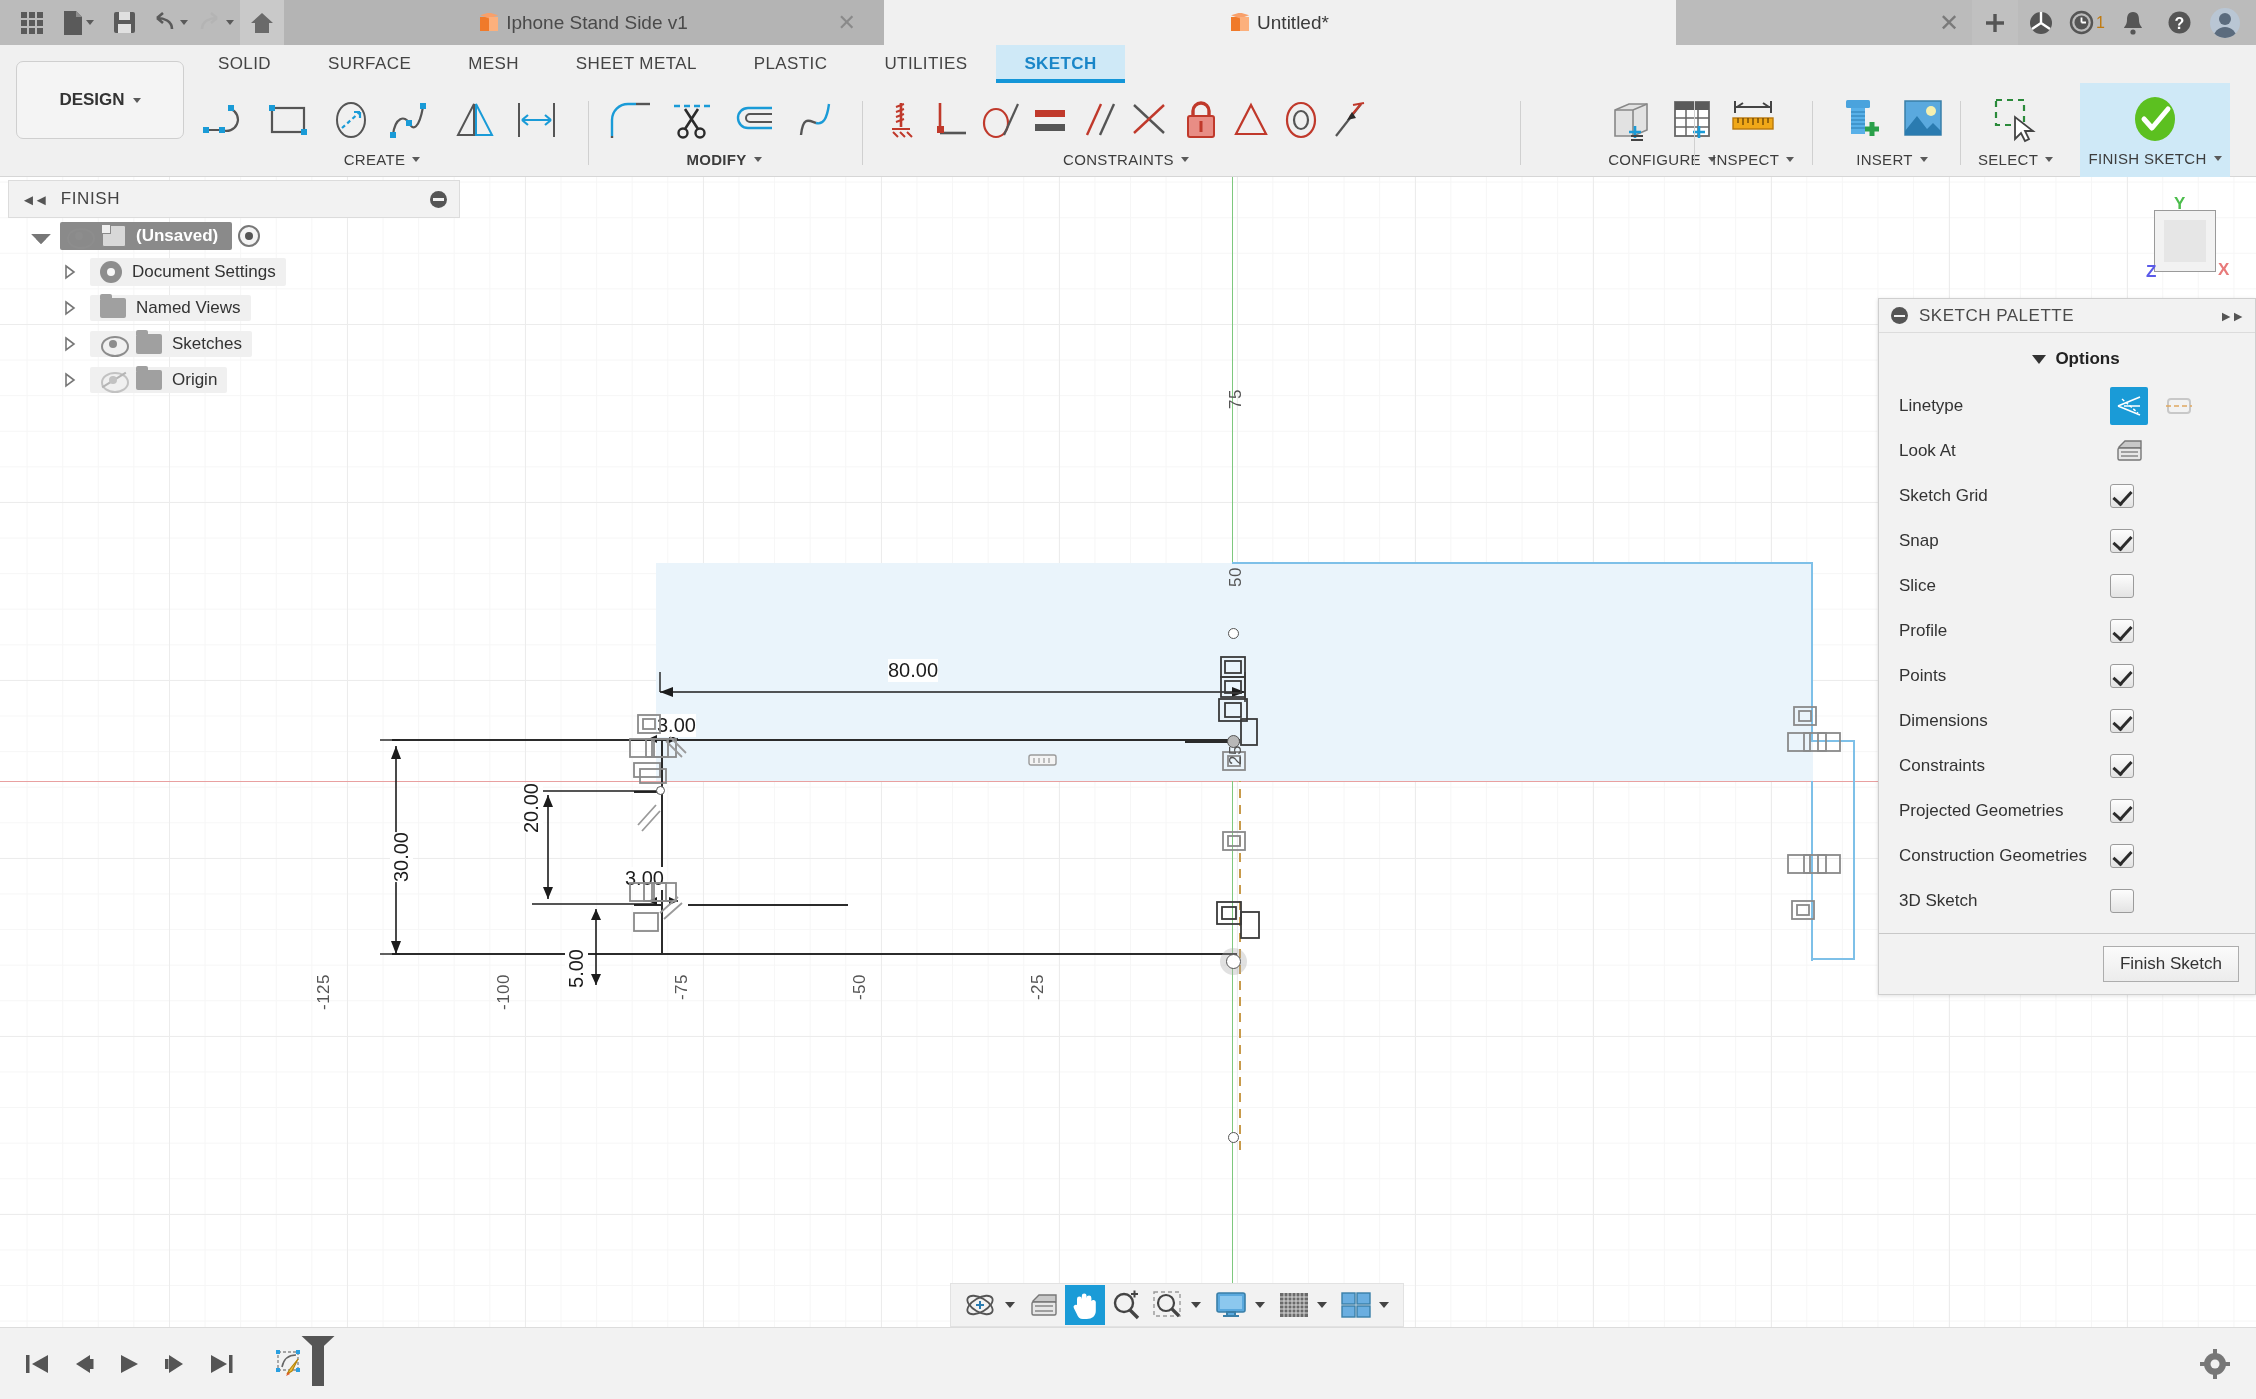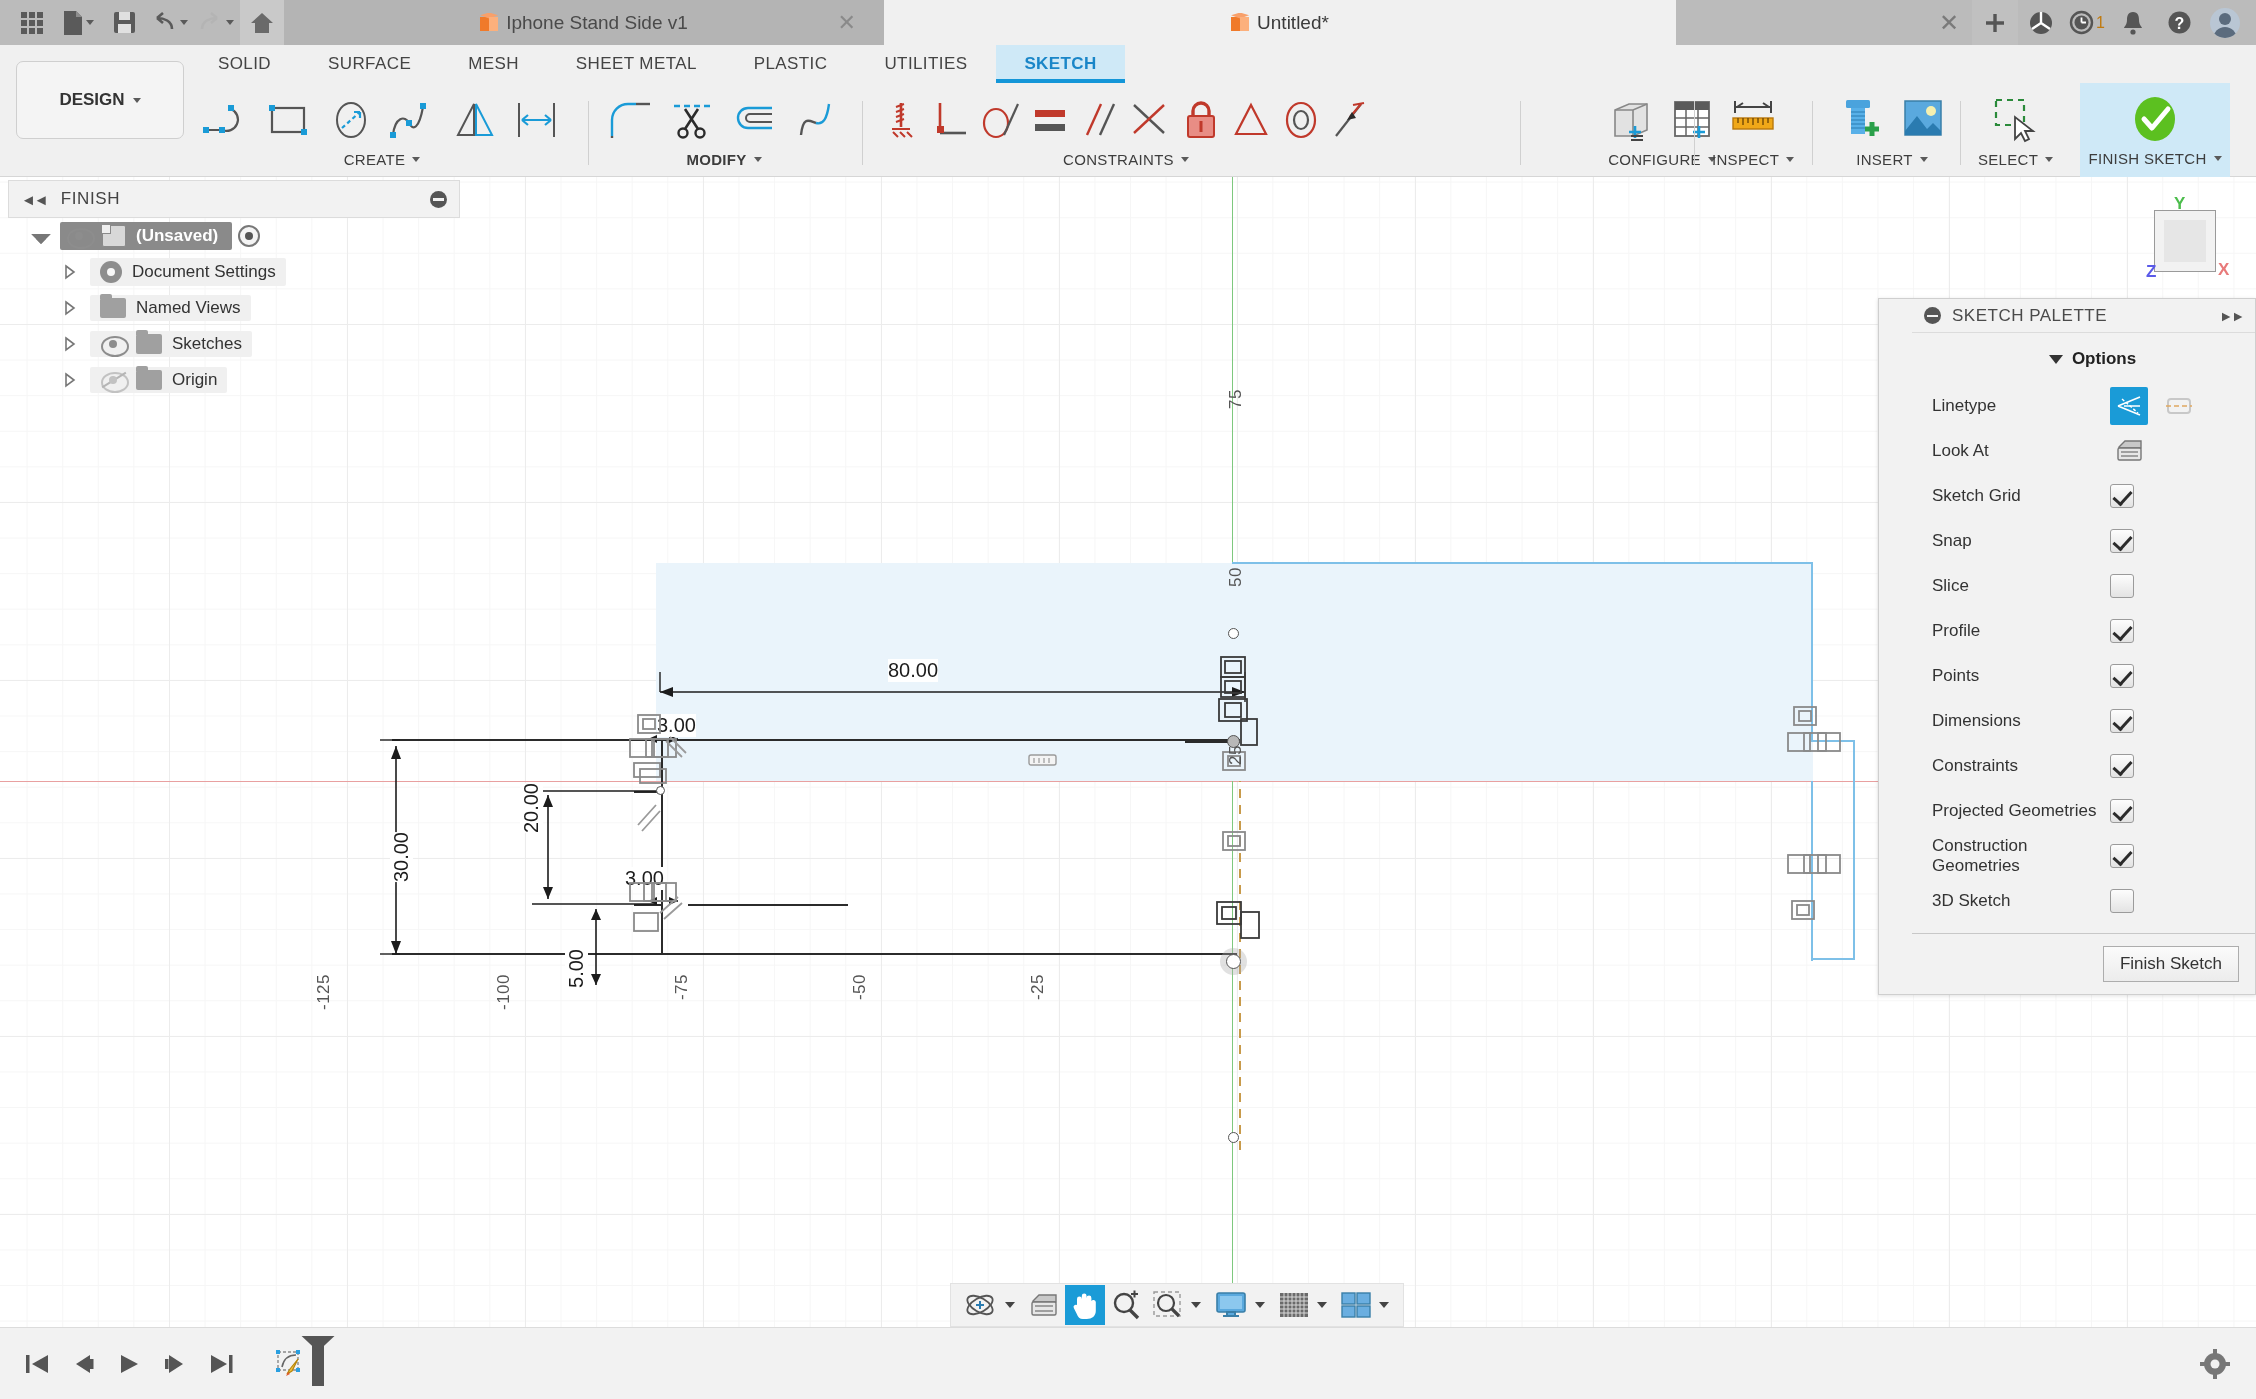--- a/index.html
+++ b/index.html
@@ -139,21 +139,21 @@
   .doccube{width:24px;height:22px;background:#d8d8d8;border:1.5px solid #8a8a8a;border-radius:2px;position:relative;}
   .doccube::after{content:'';position:absolute;left:-1.5px;top:-1.5px;width:8px;height:8px;border-right:1.5px solid #8a8a8a;border-bottom:1.5px solid #8a8a8a;background:#efefef;}
   .rowsel { background:#8a8a8a; color:#fff; padding:3px 14px 3px 6px; border-radius:2px; font-weight:bold; display:flex;align-items:center;gap:10px;}
   .rowhl { background:#f0f0f0; padding:3px 10px; border-radius:2px; display:flex;align-items:center;gap:10px; }
   .radio { width:22px;height:22px;border-radius:50%;border:2px solid #777;background:#f4f4f4;position:relative; }
   .radio::after{content:'';position:absolute;left:5px;top:5px;width:8px;height:8px;border-radius:50%;background:#555;}
 
   
   .palette {
     position:absolute; left:1878px; top:298px; width:378px; background:#f2f2f2;
-    border:1px solid #cfcfcf; box-shadow:0 1px 4px rgba(0,0,0,.12);padding-left:33px;
+    border:1px solid #cfcfcf; box-shadow:0 1px 4px rgba(0,0,0,.12);
   }
   .phead { height:34px; background:#f2f2f2; border-bottom:1px solid #dcdcdc; display:flex; align-items:center; padding:0 12px; font-size:17px; color:#4a4a4a; letter-spacing:.5px;}
   .phead .expand { margin-left:auto; color:#555; font-size:14px; letter-spacing:-2px; }
   .pbody { padding:8px 0 10px 0; background:#f2f2f2; }
   .ptitle { font-size:17px; font-weight:bold; color:#222; display:flex; align-items:center; gap:9px; padding:8px 0 14px 18px;justify-content:center;}
   .tri-dn { width:0;height:0;border-left:7px solid transparent;border-right:7px solid transparent;border-top:9px solid #333;}
   .prow { height:45px; display:flex; align-items:center; padding:0 0 0 20px; font-size:17px; color:#333; }
   .prow .lbl { flex:1; }
   .pctrl { width:145px; display:flex; align-items:center; gap:12px; }
   .chk { width:24px;height:24px;border:1.5px solid #9b9b9b;border-radius:3px;background:linear-gradient(#fdfdfd,#e3e3e3);position:relative;}

